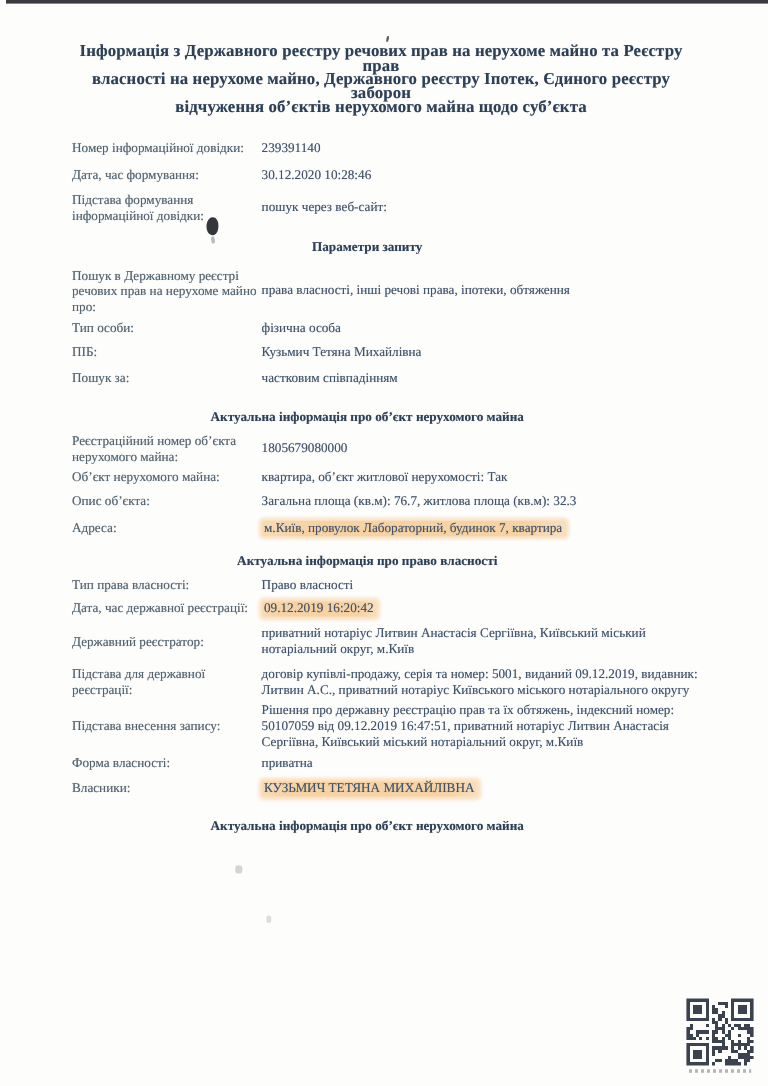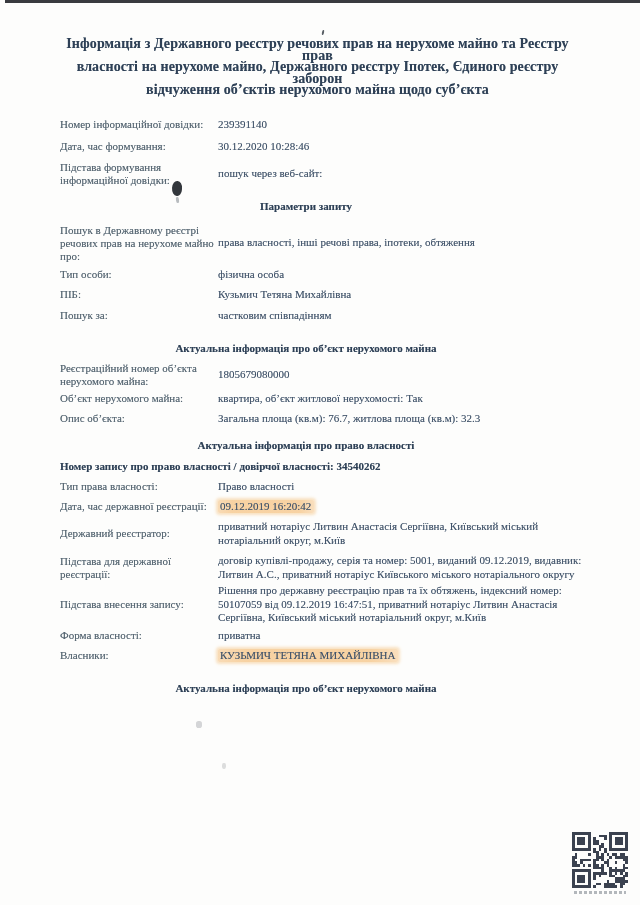--- a/index.html
+++ b/index.html
@@ -143,23 +143,26 @@
     <div class="val">1805679080000</div>
   </div>
   <div class="row" style="margin-top:4px">
     <div class="lbl">Об’єкт нерухомого майна:</div>
     <div class="val">квартира, об’єкт житлової нерухомості: Так</div>
   </div>
   <div class="row" style="margin-top:6px">
     <div class="lbl">Опис об’єкта:</div>
     <div class="val">Загальна площа (кв.м): 76.7, житлова площа (кв.м): 32.3</div>
   </div>
+  <div class="row" style="margin-top:9px">
+    <div class="lbl">Адреса:</div>
+    <div class="val"><span class="hl">м.Київ, провулок Лабораторний, будинок 7, квартира</span></div>
+  </div>
 
   <div class="heading" style="margin-top:14px">Актуальна інформація про право власності</div>
-  <div class="record-line" style="margin-top:8px">Номер запису про право власності / довірчої власності: 34540262</div>
 
   <div class="row" style="margin-top:7px">
     <div class="lbl">Тип права власності:</div>
     <div class="val">Право власності</div>
   </div>
   <div class="row" style="margin-top:6px">
     <div class="lbl">Дата, час державної реєстрації:</div>
     <div class="val"><span class="hl">09.12.2019 16:20:42</span></div>
   </div>
   <div class="row" style="margin-top:7px">

